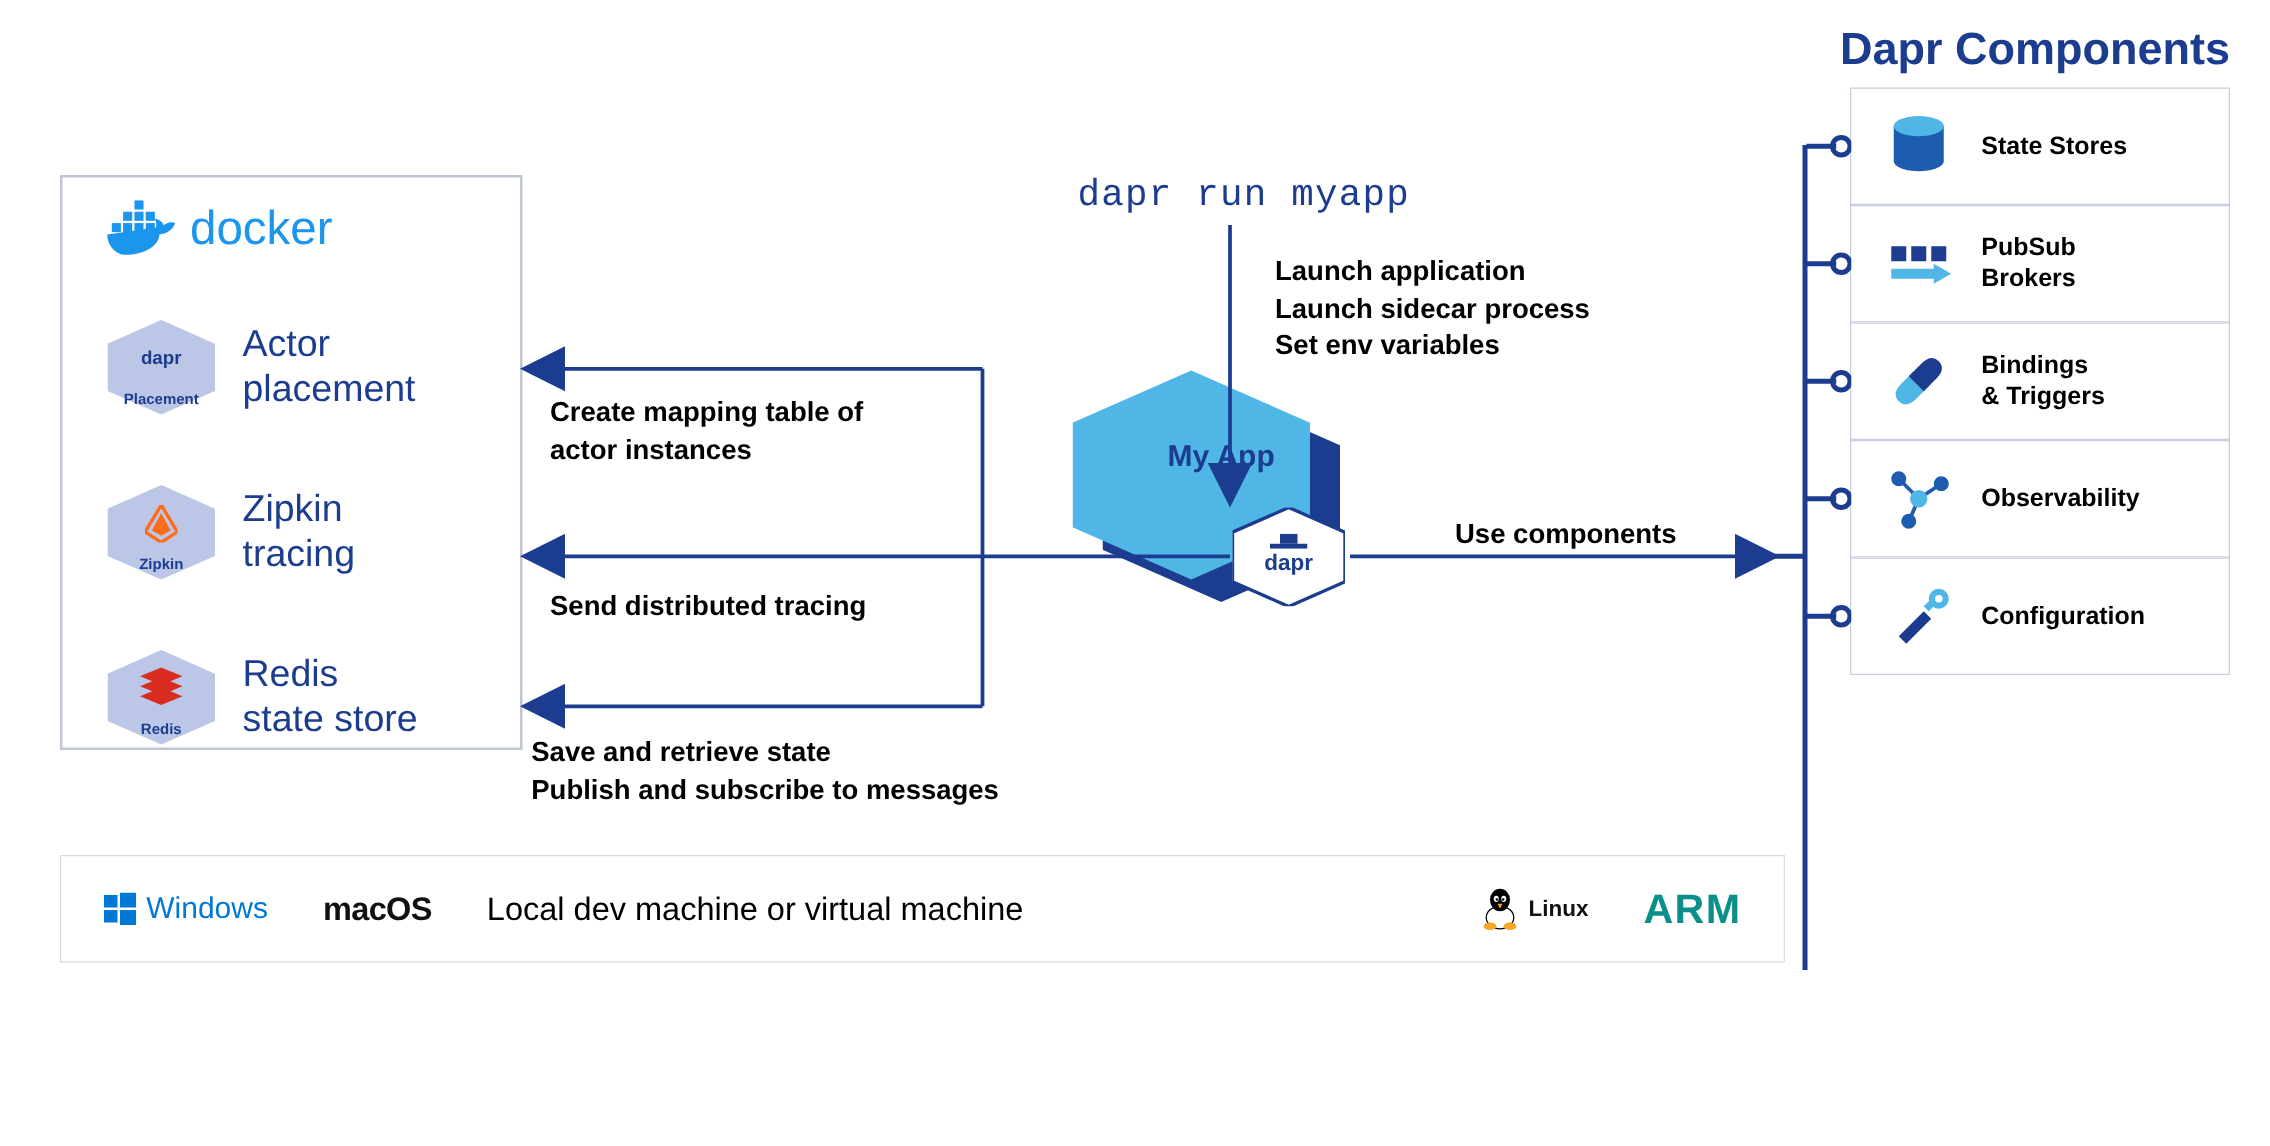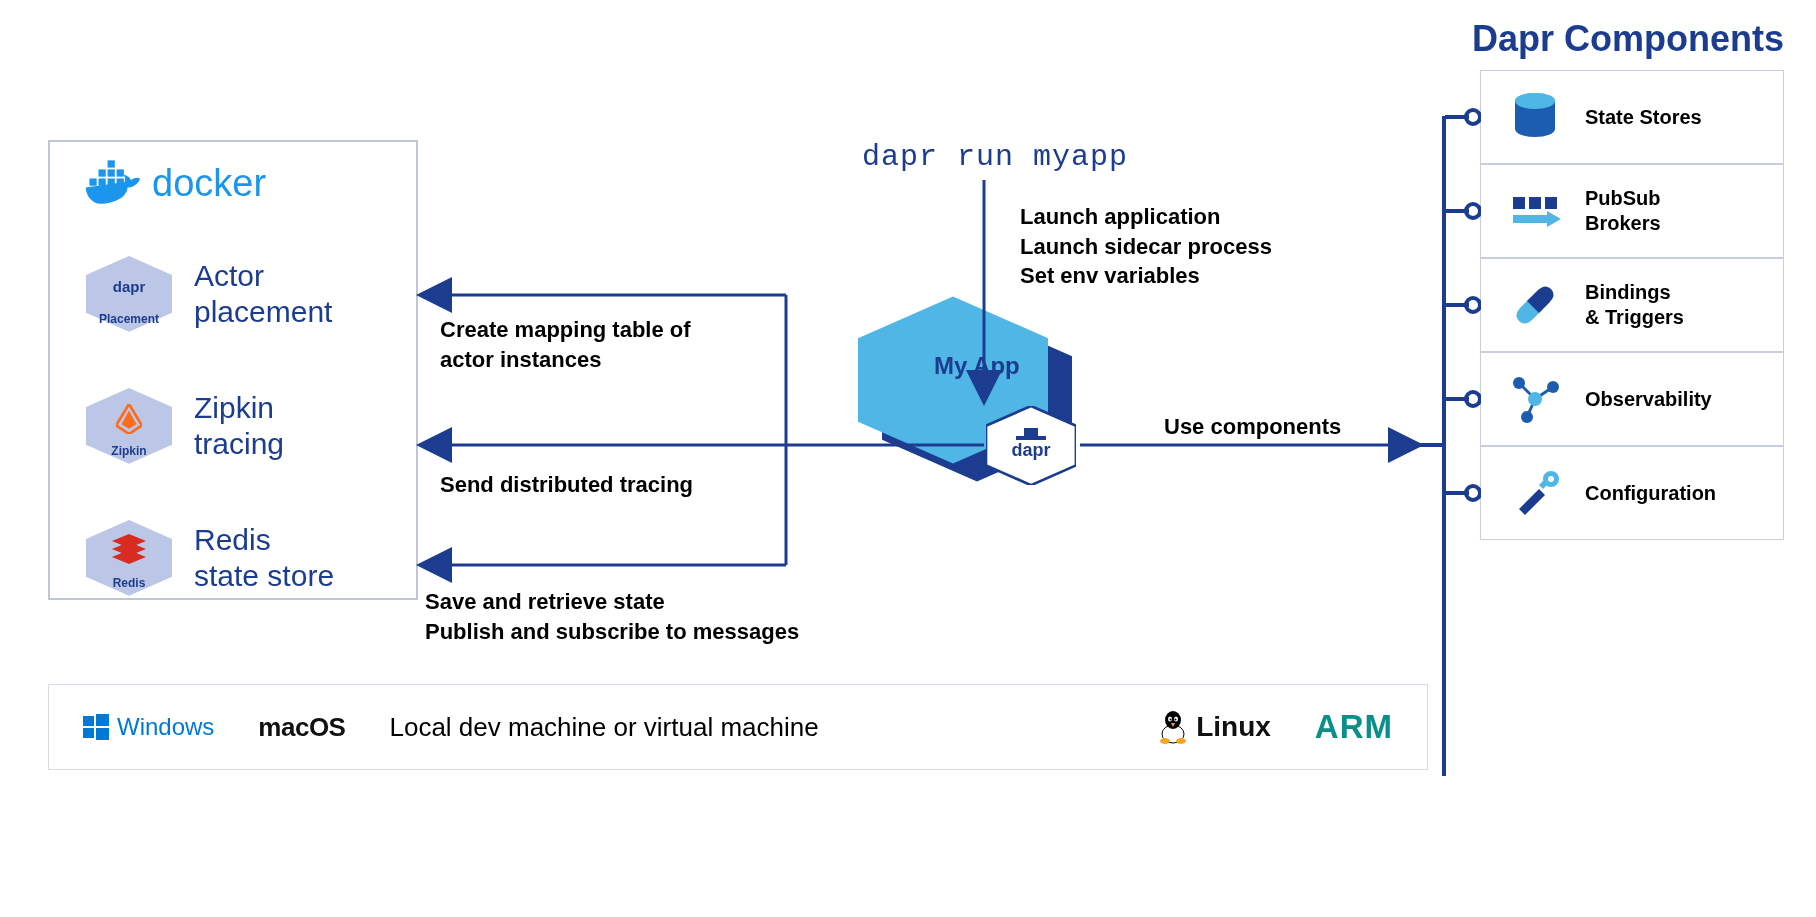--- a/index.html
+++ b/index.html
@@ -155,21 +155,21 @@
     border: 1px solid #d7dbe6;
     background: #fff;
     display: flex;
     align-items: center;
     padding: 0 34px;
     gap: 44px;
   }
   .bottom-bar .win { display:flex; align-items:center; gap:8px; color:#0078d6; font-size:24px; }
   .bottom-bar .mac { font-size:26px; font-weight:600; color:#111; letter-spacing:-0.5px; }
   .bottom-bar .center { font-size:26px; color:#000; flex:1; }
-  .bottom-bar .linux { display:flex; align-items:center; gap:8px; font-size:28px; font-weight:600; color:#111; }
+  .bottom-bar .linux { display:flex; align-items:center; gap:8px; font-size:18px; font-weight:600; color:#111; }
   .bottom-bar .arm { font-size:33px; font-weight:700; color:#0a8f8a; letter-spacing:1px; }
 
   svg.connector-lines {
     position: absolute;
     left: 0; top: 0;
     width: 1816px; height: 917px;
     pointer-events: none;
   }
   .icon-box { width: 56px; height: 56px; flex-shrink: 0; }
 </style>

